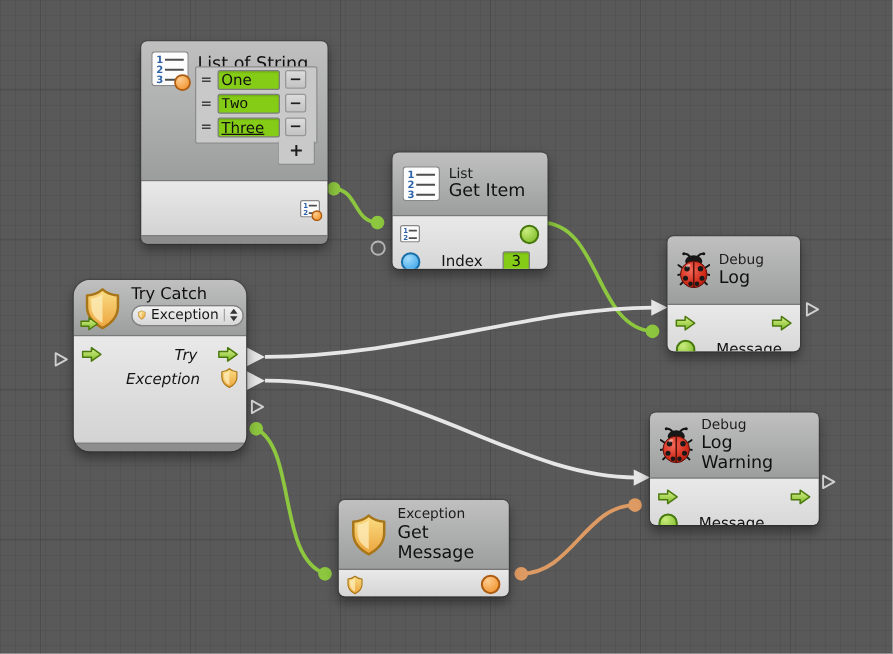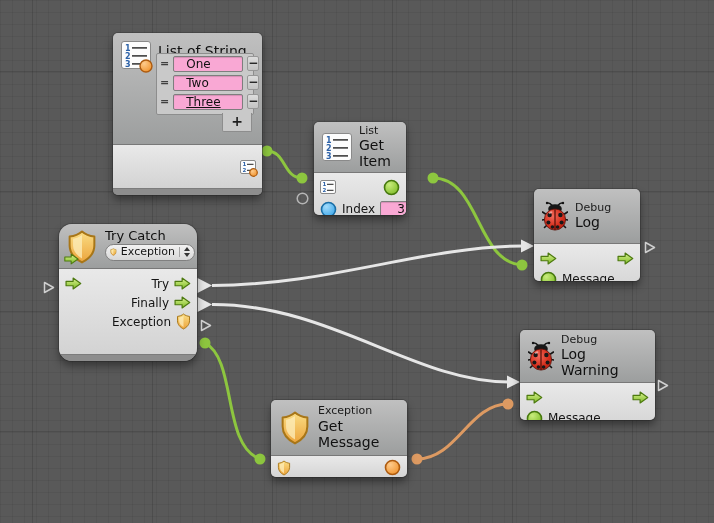--- a/index.html
+++ b/index.html
@@ -26,27 +26,27 @@
   .node-header{
     position:relative;background:linear-gradient(#c0c0c0,#9c9e9e);
     border-bottom:1px solid #787878;flex:0 0 auto;
     display:flex;align-items:center;gap:7px;padding:5px 8px;
   }
   .node-body{position:relative;background:linear-gradient(#e9e9e9,#d3d3d3);flex:1 1 auto;padding:3px 0;}
   .node-footer{flex:0 0 auto;height:6px;background:#8d8d8d;border-top:1px solid #7c7c7c;}
   .titles{display:flex;flex-direction:column;justify-content:center;line-height:1.15;}
   .surtitle{font-size:11px;color:#1b1b1b;}
   .title{font-size:14px;color:#101010;}
-  .row{display:flex;align-items:center;height:20px;padding:0 6px;gap:5px;font-size:12px;color:#141414;}
+  .row{display:flex;align-items:center;height:20px;padding:0 6px;gap:16px;font-size:12px;color:#141414;}
   .grow{flex:1 1 auto;}
   .port{display:flex;align-items:center;justify-content:center;flex:0 0 auto;}
   .field{
-    background:#f9a8d4;border:1px solid #7e7e7e;border-radius:2px;
+    background:#84cc16;border:1px solid #7e7e7e;border-radius:2px;
     font-family:"DejaVu Sans","Liberation Sans",sans-serif;
-    font-size:12px;color:#111;height:14px;padding:0 12px;box-shadow:inset 0 1px 1px rgba(0,0,0,.15);
+    font-size:12px;color:#111;height:14px;padding:0 2px;box-shadow:inset 0 1px 1px rgba(0,0,0,.15);
   }
   
   .list-panel{
     position:absolute;background:#c9c9c9;border:1px solid #8d8d8d;border-radius:2px;
   }
   .list-row{display:flex;align-items:center;height:19px;padding:0 3px;gap:4px;}
   .drag-handle{font-size:11px;font-weight:bold;color:#3f3f3f;width:10px;text-align:center;}
   .mini-btn{
     width:17px;height:15px;background:linear-gradient(#dcdcdc,#c3c3c3);
     border:1px solid #979797;border-radius:2px;color:#1d1d1d;
@@ -59,21 +59,21 @@
   }
   .dropdown{
     display:flex;align-items:center;gap:4px;height:17px;width:90px;
     background:linear-gradient(#f2f2f2,#d7d7d7);border:1px solid #808080;border-radius:9px;
     padding:0 4px;box-sizing:border-box;font-size:11px;color:#161616;
   }
   .stepper{display:flex;flex-direction:column;gap:2px;margin-left:auto;padding-left:4px;border-left:1px solid #a5a5a5;}
   .tri-up{width:0;height:0;border-left:3.5px solid transparent;border-right:3.5px solid transparent;border-bottom:4px solid #333;}
   .tri-down{width:0;height:0;border-left:3.5px solid transparent;border-right:3.5px solid transparent;border-top:4px solid #333;}
   .deco{position:absolute;z-index:2;}
-  .right-lbl{color:#141414;}
+  .right-lbl{color:#141414;font-style:italic;}
 </style>
 </head>
 <body>
 
 <div class="stage">
 
   <svg width="0" height="0" style="position:absolute" aria-hidden="true">
     <defs>
       <linearGradient id="ggrad" x1="0" y1="0" x2="0" y2="1">
         <stop offset="0" stop-color="#d9f18f"></stop>
@@ -196,21 +196,21 @@
       <div class="title" style="margin-top:2px;">List of String</div>
 
       <div class="list-panel" style="left:43px;top:20px;width:96px;height:60px;">
         <div class="list-row">
           <span class="drag-handle">=</span>
           <input class="field" style="width: 44px;" value="One">
           <span class="mini-btn">−</span>
         </div>
         <div class="list-row">
           <span class="drag-handle">=</span>
-          <input class="field" style="width: 44px;" value="Two">
+          <input class="field" style="width: 44px; font-family: Liberation Mono, monospace;" value="Two">
           <span class="mini-btn">−</span>
         </div>
         <div class="list-row">
           <span class="drag-handle">=</span>
           <input class="field" style="width: 44px; text-decoration: underline;" value="Three">
           <span class="mini-btn">−</span>
         </div>
       </div>
       <div class="plus-box" style="left:109px;top:80px;">+</div>
     </div>
@@ -223,21 +223,21 @@
             </svg>
           <svg width="9" height="9" style="position:absolute;left:9px;top:8px;">
             <circle cx="4.5" cy="4.5" r="3.8" fill="url(#ocgrad)" stroke="#ad5b10" stroke-width="1.2"></circle>
           </svg>
         </span>
       </div>
     </div>
     <div class="node-footer"></div>
   </div>
 
-  <div class="node" style="left:314px;top:122px;width:92px;height:93px;">
+  <div class="node" style="left:314px;top:122px;width:124px;height:93px;">
     <div class="node-header" style="height:40px;">
       <span class="port">
           <svg width="30" height="28">
             <use href="#sym-list-big"></use>
           </svg>
         </span>
       <div class="titles">
         <div class="surtitle">List</div>
         <div class="title">Get Item</div>
       </div>
@@ -333,29 +333,20 @@
     </div>
     <div class="node-body" style="padding:5px 0;">
       <div class="row" style="height:19px;">
         <span class="port">
             <svg width="17" height="13">
               <use href="#sym-green-arrow"></use>
             </svg>
           </span>
         <span class="grow"></span>
         <span class="right-lbl">Try</span>
-        <span class="port">
-            <svg width="17" height="13">
-              <use href="#sym-green-arrow"></use>
-            </svg>
-          </span>
-      </div>
-      <div class="row" style="height:19px;">
-        <span class="grow"></span>
-        <span class="right-lbl">Finally</span>
         <span class="port">
             <svg width="17" height="13">
               <use href="#sym-green-arrow"></use>
             </svg>
           </span>
       </div>
       <div class="row" style="height:19px;">
         <span class="grow"></span>
         <span class="right-lbl">Exception</span>
         <span class="port">

